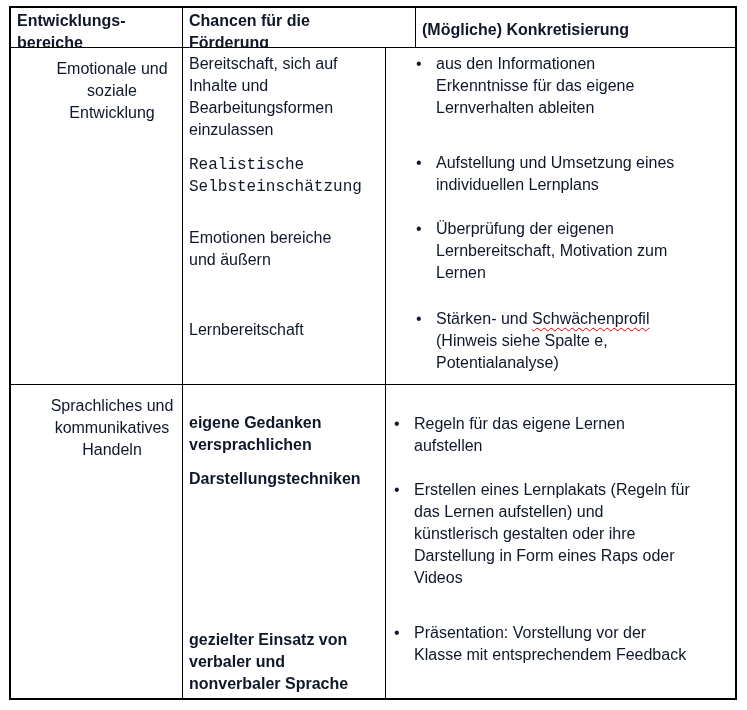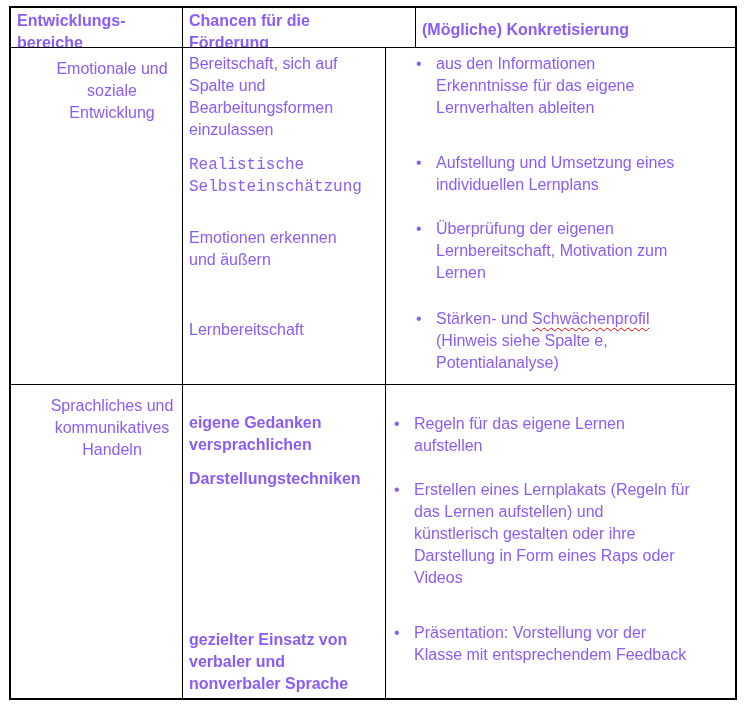--- a/index.html
+++ b/index.html
@@ -4,21 +4,21 @@
 <style>
   html, body { margin: 0; padding: 0; background: #ffffff; }
   .page {
     position: relative;
     width: 747px;
     height: 710px;
     background: #ffffff;
     font-family: "Liberation Sans", sans-serif;
     font-size: 16px;
     line-height: 22px;
-    color: #8b5cf6;
+    color: #0f172a;
   }
   .tbl {
     position: absolute;
     left: 9px;
     top: 6px;
     width: 728px;
     height: 694px;
     box-sizing: border-box;
     border: 2px solid #000000;
     display: grid;
@@ -71,26 +71,26 @@
     <div class="cell hd hd3 bl">(Mögliche) Konkretisierung</div>
 
     <div class="cell bt areacell">
         <div class="area-text">Emotionale und
 soziale
 Entwicklung</div>
       </div>
 
     <div class="cell bt bl chances1">
         <p class="p mb13">Bereitschaft, sich auf
-Spalte und
+Inhalte und
 Bearbeitungsformen
 einzulassen</p>
         <p class="p mb20">Realistische
 Selbsteinschätzung</p>
-        <p class="p mb48">Emotionen erkennen
+        <p class="p mb48">Emotionen bereiche
 und äußern</p>
         <p class="p">Lernbereitschaft</p>
       </div>
 
     <div class="cell bt bl bullets1">
         <div class="brow mb33">
           <span class="dot">•</span>
           <span class="btxt">aus den Informationen
 Erkenntnisse für das eigene
 Lernverhalten ableiten</span>

